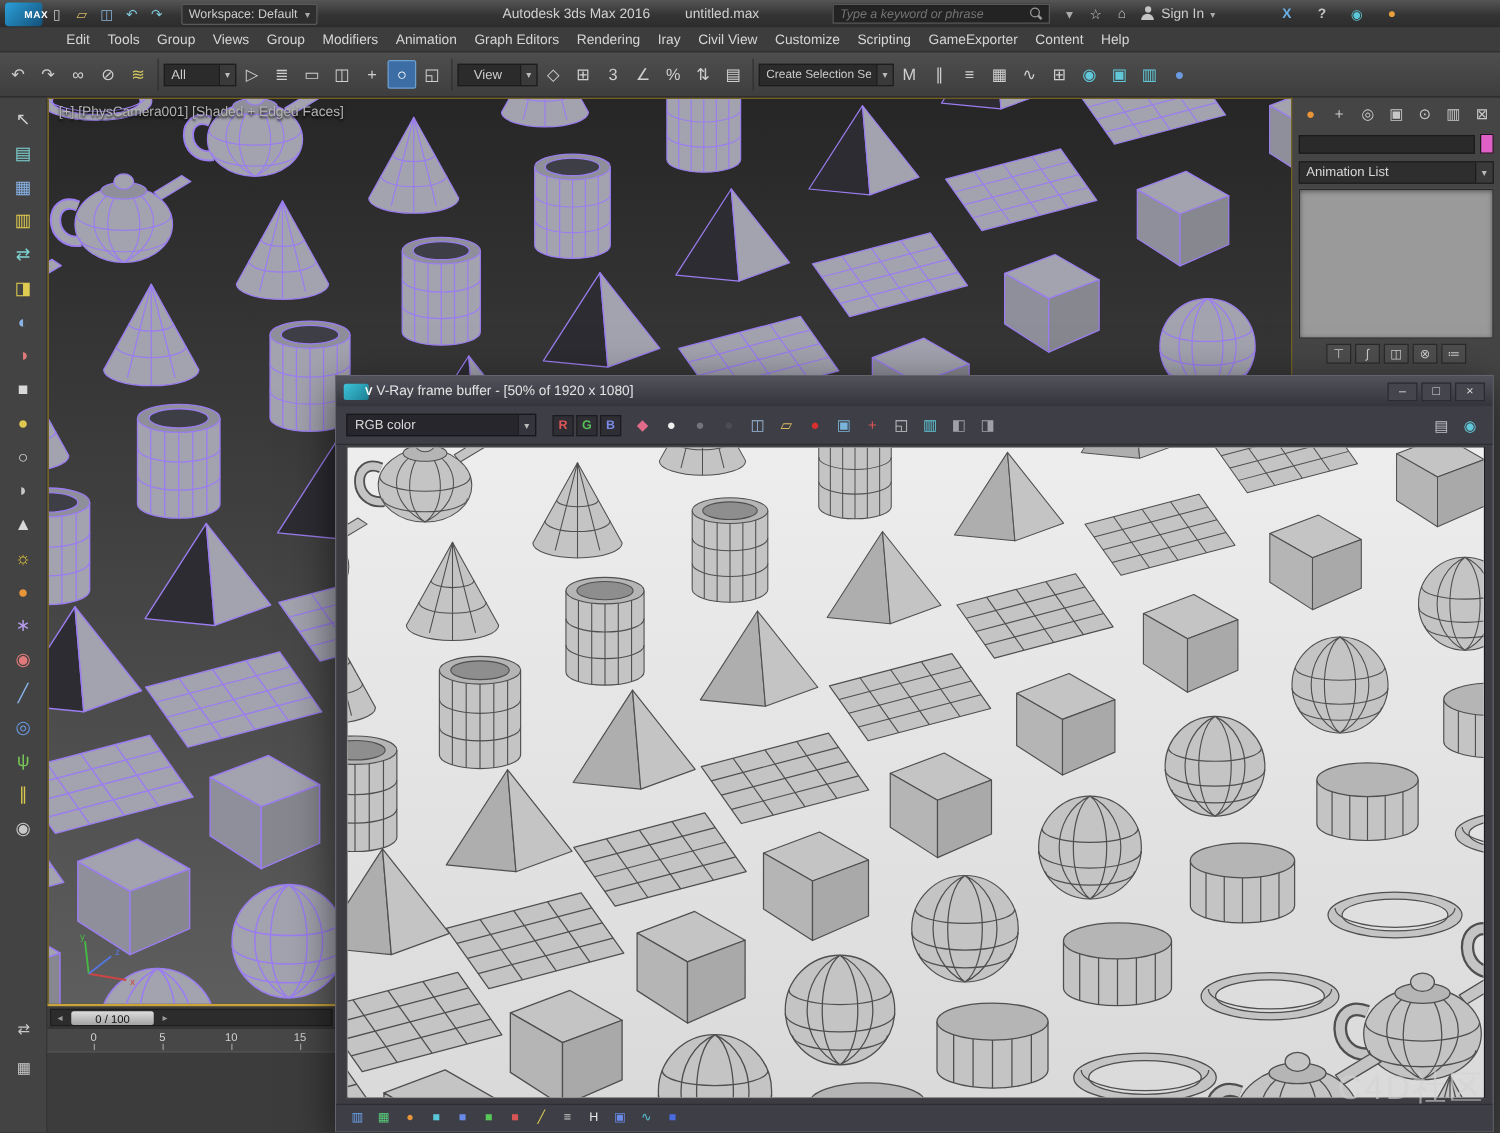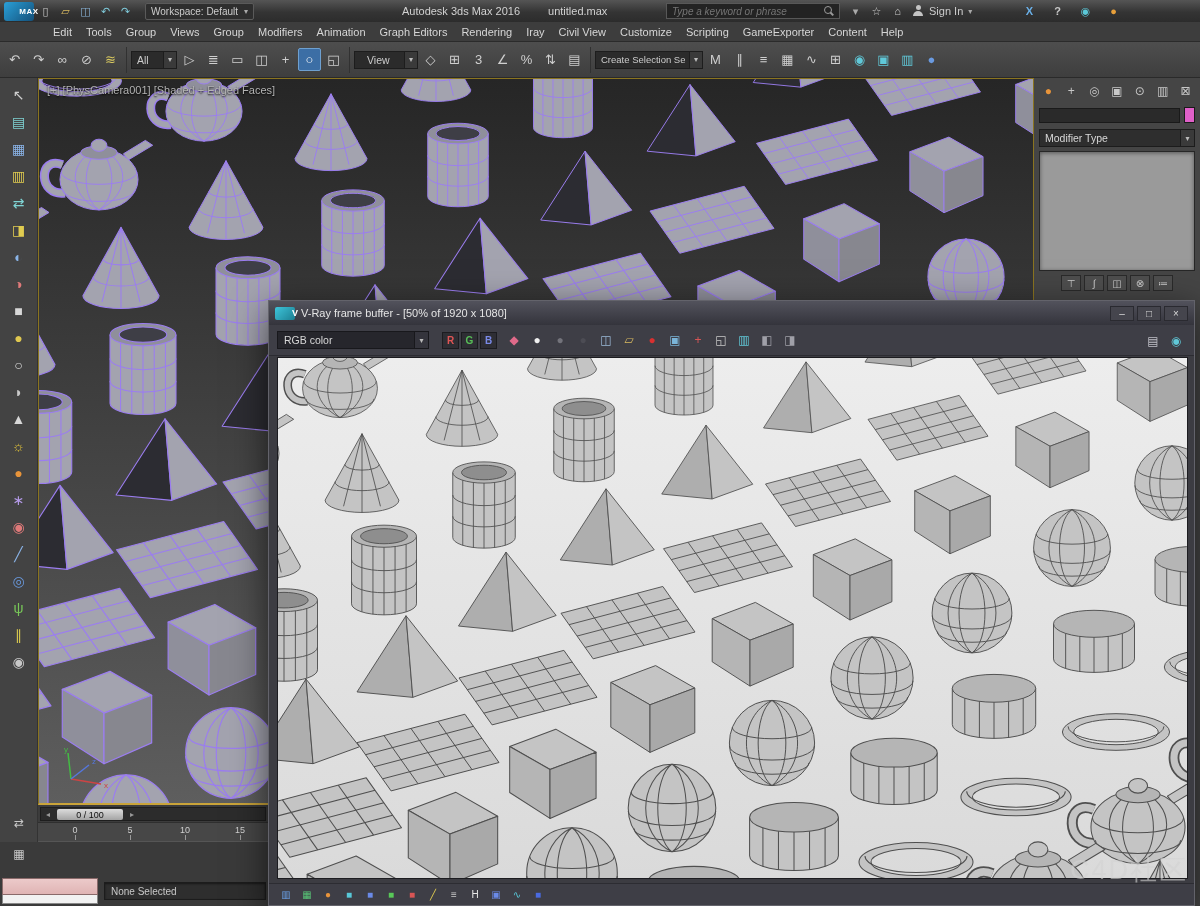--- a/index.html
+++ b/index.html
@@ -33,21 +33,21 @@
 .menu-item{padding:0 7px;font-size:11px;color:#d6d6d6;height:20px;display:flex;align-items:center;cursor:default;}
 
 
 .toolbar{position:absolute;left:0;top:42px;width:1200px;height:36px;background:linear-gradient(#4e4e4e,#3e3e3e);border-bottom:1px solid #2a2a2a;display:flex;align-items:center;padding:0 3px;gap:1px;z-index:3;}
 .tb-group{display:flex;align-items:center;gap:1px;}
 .tbicon{width:23px;height:23px;font-size:13px;color:#cfcfcf;display:flex;align-items:center;justify-content:center;border-radius:2px;cursor:default;}
 .tbicon.active{background:#3c6ea5;border:1px solid #6ea0d0;color:#fff;}
 .sep{width:1px;height:26px;background:#313131;margin:0 3px;}
 .dd{height:18px;background:#2b2b2b;border:1px solid #1d1d1d;color:#ccc;font-size:10.5px;display:flex;align-items:center;padding-left:5px;gap:4px;cursor:default;}
 .dd .arr{width:13px;height:16px;background:#3a3a3a;border-left:1px solid #1d1d1d;font-size:8px;color:#bbb;display:flex;align-items:center;justify-content:center;}
-.dd.w-all{width:46px;}
+.dd.w-all{width:58px;}
 .dd.w-view{width:64px;padding-left:12px;}
 .dd.w-sel{width:108px;font-size:9.5px;}
 
 
 .left-toolbar{position:absolute;left:0;top:78px;width:38px;height:828px;background:#434343;border-right:1px solid #333;display:flex;flex-direction:column;align-items:center;padding-top:6px;gap:5px;z-index:1;}
 .ltool{width:22px;height:22px;font-size:14px;display:flex;align-items:center;justify-content:center;cursor:default;}
 #lower-left-icons{position:absolute;left:8px;top:812px;display:flex;flex-direction:column;gap:9px;z-index:2;}
 #lower-left-icons .ltool{width:22px;height:22px;font-size:12px;color:#c8c8c8;}
 
 
@@ -782,21 +782,21 @@
         <div class="ptab" style="color: rgb(200, 200, 200);">▣</div>
         <div class="ptab" style="color: rgb(200, 200, 200);">⊙</div>
         <div class="ptab" style="color: rgb(200, 200, 200);">▥</div>
         <div class="ptab" style="color: rgb(200, 200, 200);">⊠</div>
       </div>
     <div class="name-row">
       <div class="name-field"></div>
       <div class="color-swatch"></div>
     </div>
     <div class="mod-dd">
-      <span>Modifier Type</span>
+      <span>Animation List</span>
       <span class="arr">▾</span>
     </div>
     <div class="stack-box"></div>
     <div class="stack-btns" id="stack-btns">
         <div class="sbtn">⊤</div>
         <div class="sbtn">∫</div>
         <div class="sbtn">◫</div>
         <div class="sbtn">⊗</div>
         <div class="sbtn">≔</div>
       </div>
@@ -811,25 +811,20 @@
       <span class="tick-label" style="left: 37px;">0</span>
       <span class="tick-mark" style="left: 37px;"></span>
       <span class="tick-label" style="left: 92px;">5</span>
       <span class="tick-mark" style="left: 92px;"></span>
       <span class="tick-label" style="left: 147px;">10</span>
       <span class="tick-mark" style="left: 147px;"></span>
       <span class="tick-label" style="left: 202px;">15</span>
       <span class="tick-mark" style="left: 202px;"></span>
     </div>
 
-  <div class="bottom-strip">
-    <div class="listener-pink"></div>
-    <div class="listener-white"></div>
-    <div class="status-field">None Selected</div>
-  </div>
 
   <div class="vfb">
     <div class="vfb-title">
       <div class="vfb-icon c">V</div>
       <div class="t">V-Ray frame buffer - [50% of 1920 x 1080]</div>
       <div id="vfb-controls">
           <div class="winbtn">–</div>
           <div class="winbtn">□</div>
           <div class="winbtn">×</div>
         </div>

